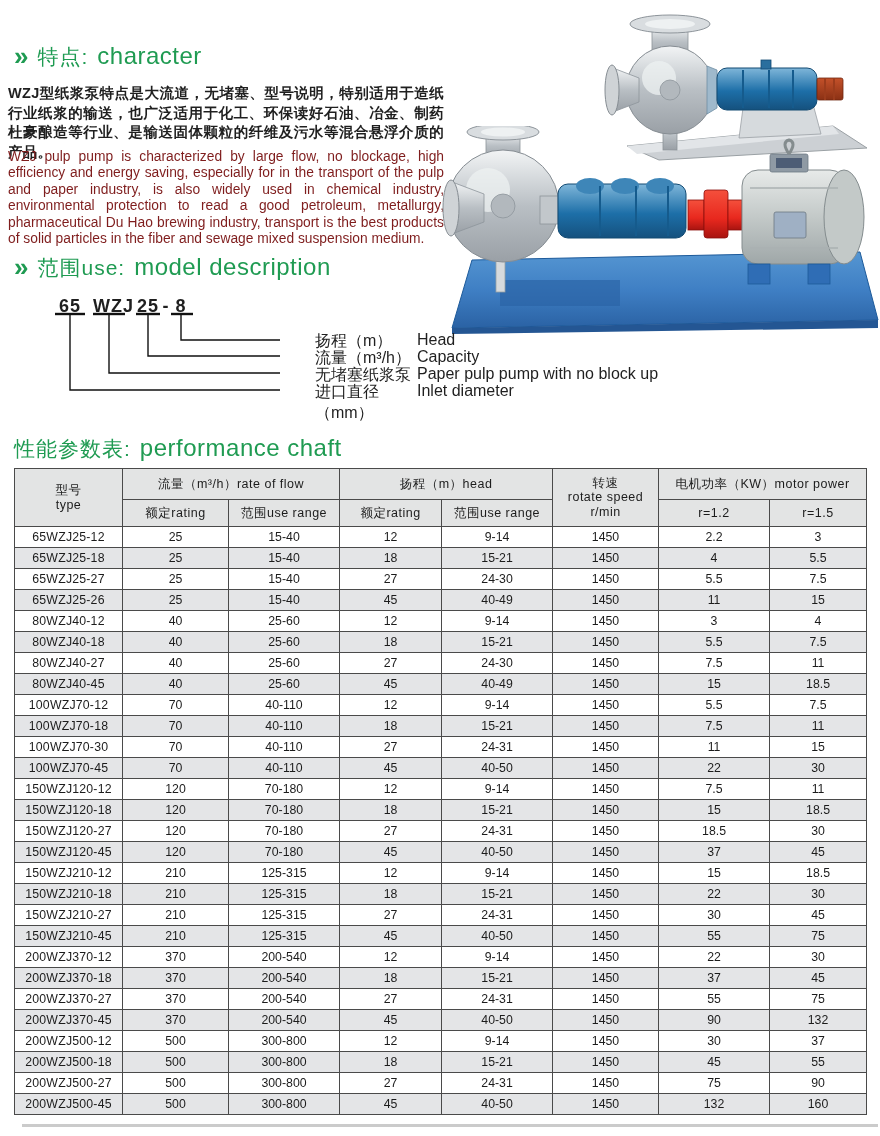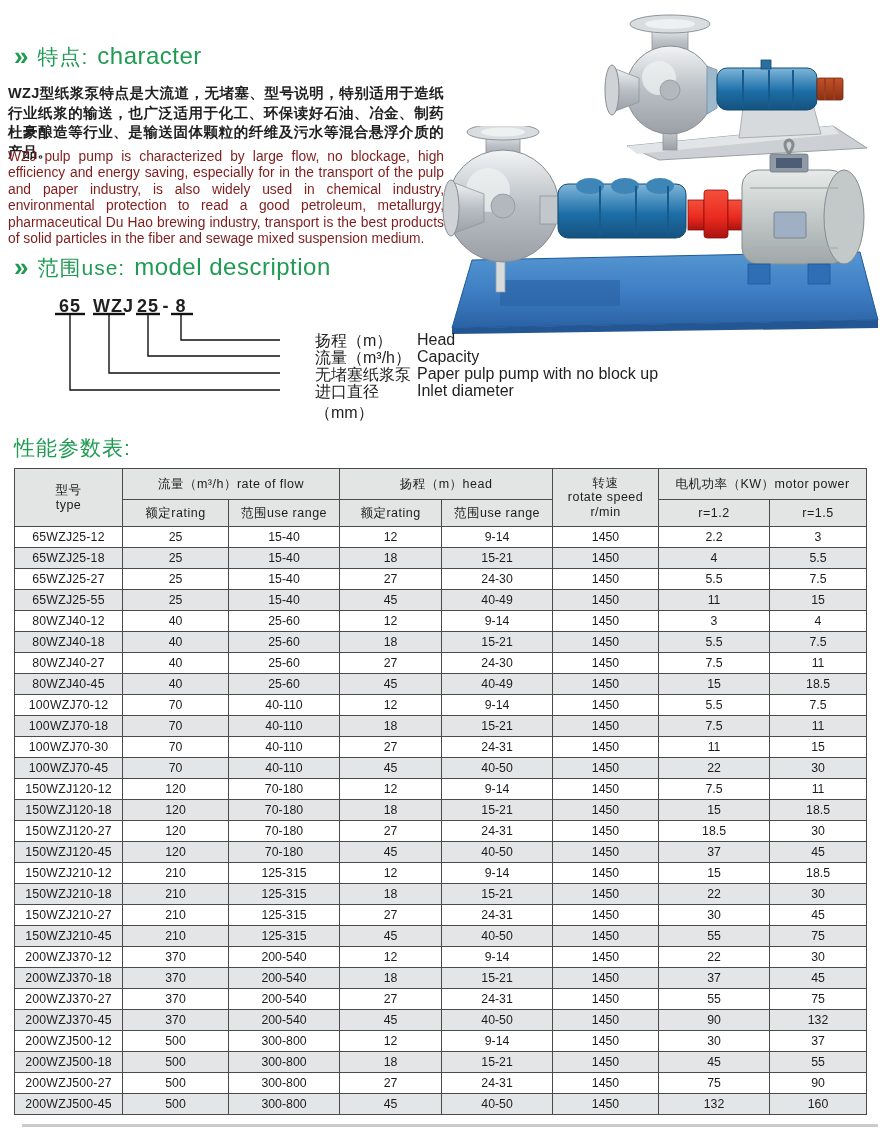--- a/index.html
+++ b/index.html
@@ -226,20 +226,21 @@
   <span class="legend-zh">无堵塞纸浆泵</span>
   <span class="legend-en">Paper pulp pump with no block up</span>
 </div>
 <div class="abs" style="top:382px;">
   <span class="legend-zh">进口直径（mm）</span>
   <span class="legend-en">Inlet diameter</span>
 </div>
 
 <div class="abs sec-title" style="left:14px; top:434px;">
   <span class="zh">性能参数表:</span>
+  <span class="en">performance chaft</span>
 </div>
 
 <table class="perf">
   <colgroup>
     <col style="width:108px">
       <col style="width:106px">
       <col style="width:111px">
       <col style="width:102px">
     <col style="width:111px">
       <col style="width:106px">
@@ -295,21 +296,21 @@
         <td>65WZJ25-27</td>
         <td>25</td>
         <td>15-40</td>
         <td>27</td>
         <td>24-30</td>
         <td>1450</td>
         <td>5.5</td>
         <td>7.5</td>
       </tr>
       <tr class="stripe">
-        <td>65WZJ25-55</td>
+        <td>65WZJ25-26</td>
         <td>25</td>
         <td>15-40</td>
         <td>45</td>
         <td>40-49</td>
         <td>1450</td>
         <td>11</td>
         <td>15</td>
       </tr>
       <tr>
         <td>80WZJ40-12</td>

